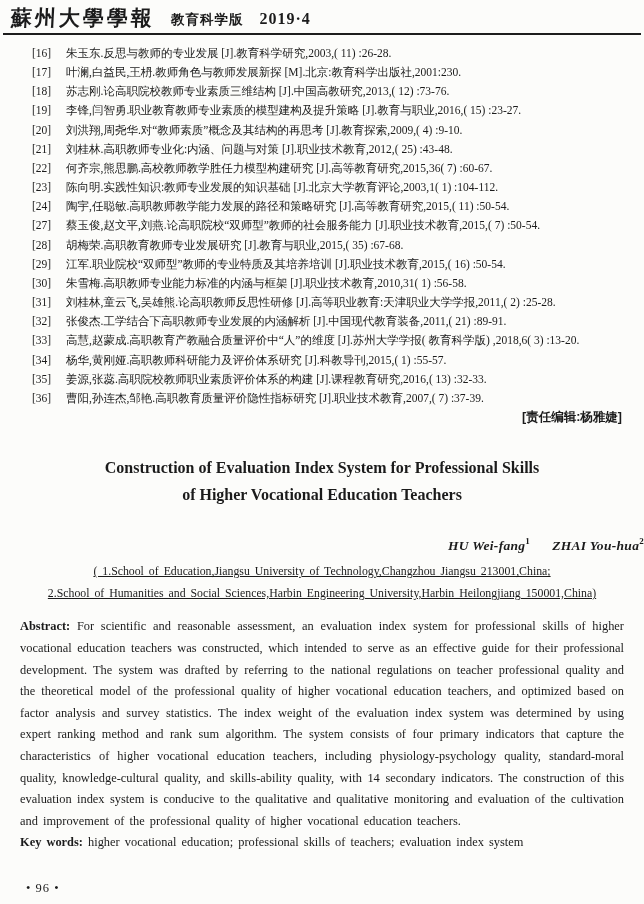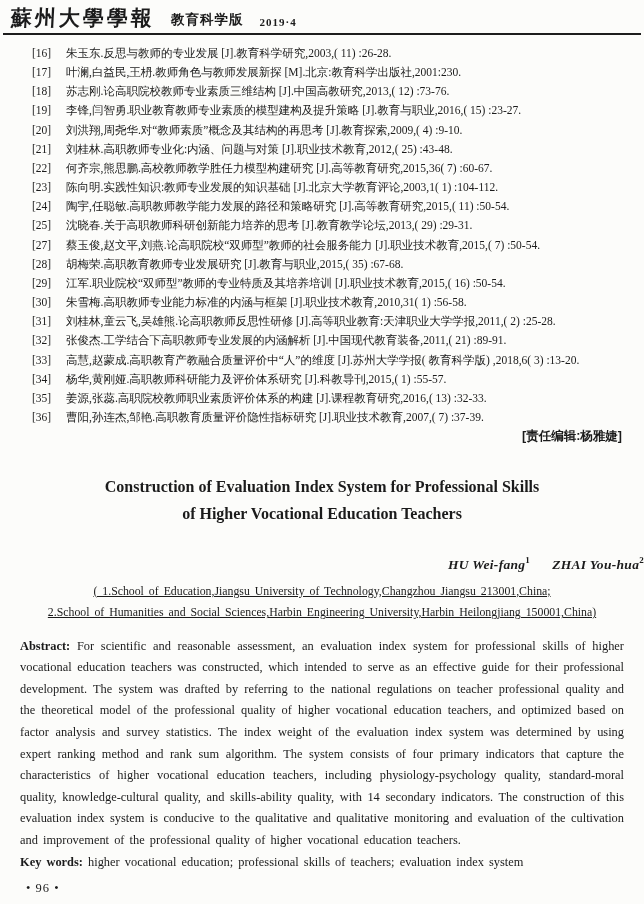--- a/index.html
+++ b/index.html
@@ -19,21 +19,21 @@
     font-family:"DejaVu Serif","Liberation Serif",serif;
     font-size:21px; font-weight:bold; letter-spacing:3px;
     transform:skewX(-3deg); line-height:1;
   }
   .edition {
     font-family:"Liberation Sans","DejaVu Sans",sans-serif;
     font-size:13.5px; font-weight:bold; line-height:1.1; letter-spacing:1px;
   }
   .issue {
     font-family:"Liberation Serif",serif;
-    font-size:11px; font-weight:bold; line-height:1.1; letter-spacing:1px;
+    font-size:16px; font-weight:bold; line-height:1.1; letter-spacing:1px;
   }
   
   .refs { margin:9px 18px 0 32px; }
   .ref {
     font-size:11.5px; line-height:19.15px; white-space:nowrap;
     font-family:"Liberation Serif","DejaVu Serif",serif;
   }
   .ref-num { display:inline-block; min-width:23px; margin-right:11px; }
   
   .editor-line {
@@ -90,21 +90,20 @@
   <div class="refs">
     <div class="ref"><span class="ref-num">[16]</span><span>朱玉东.反思与教师的专业发展 [J].教育科学研究,2003,( 11) :26-28.</span></div>
     <div class="ref"><span class="ref-num">[17]</span><span>叶澜,白益民,王枬.教师角色与教师发展新探 [M].北京:教育科学出版社,2001:230.</span></div>
     <div class="ref"><span class="ref-num">[18]</span><span>苏志刚.论高职院校教师专业素质三维结构 [J].中国高教研究,2013,( 12) :73-76.</span></div>
     <div class="ref"><span class="ref-num">[19]</span><span>李锋,闫智勇.职业教育教师专业素质的模型建构及提升策略 [J].教育与职业,2016,( 15) :23-27.</span></div>
     <div class="ref"><span class="ref-num">[20]</span><span>刘洪翔,周尧华.对“教师素质”概念及其结构的再思考 [J].教育探索,2009,( 4) :9-10.</span></div>
     <div class="ref"><span class="ref-num">[21]</span><span>刘桂林.高职教师专业化:内涵、问题与对策 [J].职业技术教育,2012,( 25) :43-48.</span></div>
     <div class="ref"><span class="ref-num">[22]</span><span>何齐宗,熊思鹏.高校教师教学胜任力模型构建研究 [J].高等教育研究,2015,36( 7) :60-67.</span></div>
     <div class="ref"><span class="ref-num">[23]</span><span>陈向明.实践性知识:教师专业发展的知识基础 [J].北京大学教育评论,2003,1( 1) :104-112.</span></div>
     <div class="ref"><span class="ref-num">[24]</span><span>陶宇,任聪敏.高职教师教学能力发展的路径和策略研究 [J].高等教育研究,2015,( 11) :50-54.</span></div>
-    <div class="ref"><span class="ref-num">[25]</span><span>沈晓春.关于高职教师科研创新能力培养的思考 [J].教育教学论坛,2013,( 29) :29-31.</span></div>
     <div class="ref"><span class="ref-num">[27]</span><span>蔡玉俊,赵文平,刘燕.论高职院校“双师型”教师的社会服务能力 [J].职业技术教育,2015,( 7) :50-54.</span></div>
     <div class="ref"><span class="ref-num">[28]</span><span>胡梅荣.高职教育教师专业发展研究 [J].教育与职业,2015,( 35) :67-68.</span></div>
     <div class="ref"><span class="ref-num">[29]</span><span>江军.职业院校“双师型”教师的专业特质及其培养培训 [J].职业技术教育,2015,( 16) :50-54.</span></div>
     <div class="ref"><span class="ref-num">[30]</span><span>朱雪梅.高职教师专业能力标准的内涵与框架 [J].职业技术教育,2010,31( 1) :56-58.</span></div>
     <div class="ref"><span class="ref-num">[31]</span><span>刘桂林,童云飞,吴雄熊.论高职教师反思性研修 [J].高等职业教育:天津职业大学学报,2011,( 2) :25-28.</span></div>
     <div class="ref"><span class="ref-num">[32]</span><span>张俊杰.工学结合下高职教师专业发展的内涵解析 [J].中国现代教育装备,2011,( 21) :89-91.</span></div>
     <div class="ref"><span class="ref-num">[33]</span><span>高慧,赵蒙成.高职教育产教融合质量评价中“人”的维度 [J].苏州大学学报( 教育科学版) ,2018,6( 3) :13-20.</span></div>
     <div class="ref"><span class="ref-num">[34]</span><span>杨华,黄刚娅.高职教师科研能力及评价体系研究 [J].科教导刊,2015,( 1) :55-57.</span></div>
     <div class="ref"><span class="ref-num">[35]</span><span>姜源,张蕊.高职院校教师职业素质评价体系的构建 [J].课程教育研究,2016,( 13) :32-33.</span></div>
     <div class="ref"><span class="ref-num">[36]</span><span>曹阳,孙连杰,邹艳.高职教育质量评价隐性指标研究 [J].职业技术教育,2007,( 7) :37-39.</span></div>

